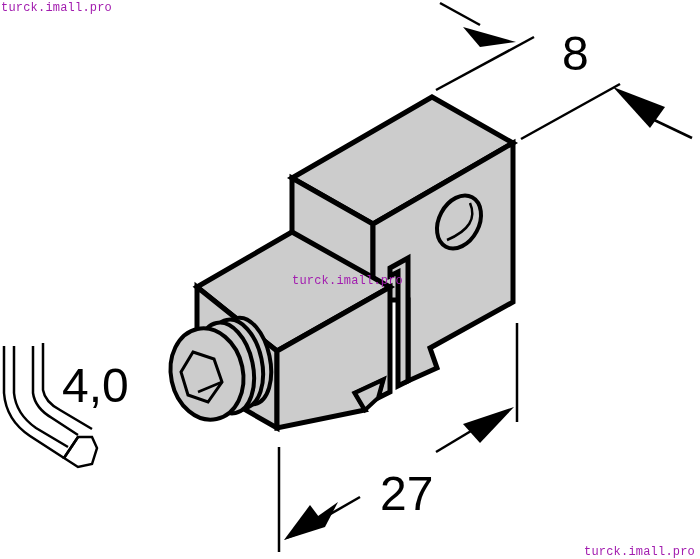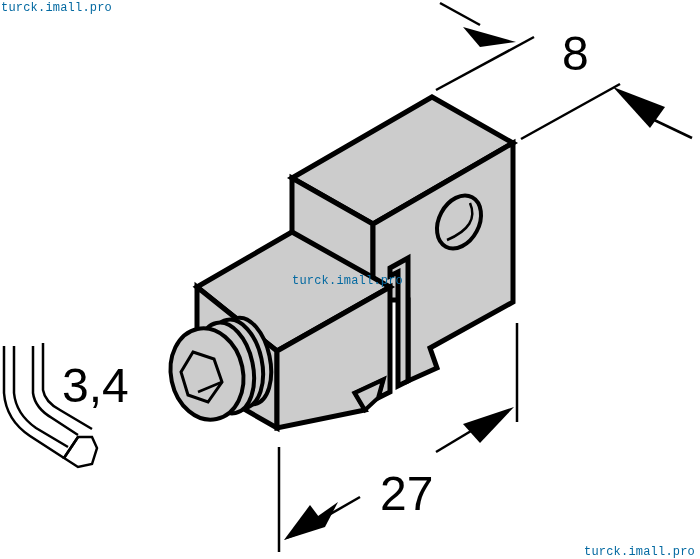--- a/index.html
+++ b/index.html
@@ -1,18 +1,18 @@
 <!DOCTYPE html>
 <html><head>
   <meta charset="utf-8">
   <style>
     html, body { margin: 0; padding: 0; background: #ffffff; }
     body { width: 700px; height: 559px; position: relative; overflow: hidden; font-family: "Liberation Sans", sans-serif; }
     #diagram { position: absolute; left: 0; top: 0; width: 700px; height: 559px; }
-    .watermark { position: absolute; font-family: "Liberation Mono", monospace; font-size: 12px; color: #0369a1; white-space: nowrap; letter-spacing: 0.2px; }
+    .watermark { position: absolute; font-family: "Liberation Mono", monospace; font-size: 12px; color: #a21caf; white-space: nowrap; letter-spacing: 0.2px; }
     .dim-label { position: absolute; font-family: "Liberation Sans", sans-serif; color: #000; line-height: 1; }
   </style>
 </head>
 <body>
 
 <svg id="diagram" viewBox="0 0 700 559" xmlns="http://www.w3.org/2000/svg">
   <g fill="#cccccc" stroke="#000" stroke-width="5" stroke-linejoin="miter">
 
     <polygon points="292,178 432,97 513,143 373,224"></polygon>
 
@@ -74,13 +74,13 @@
     <line x1="78" y1="437" x2="64" y2="458"></line>
   </g>
 </svg>
 
 <div class="watermark" style="left:1px; top:1px;">turck.imall.pro</div>
 <div class="watermark" style="left:292px; top:274px;">turck.imall.pro</div>
 <div class="watermark" style="left:584px; top:545px;">turck.imall.pro</div>
 
 <div class="dim-label" style="left:562px; top:30px; font-size:48px;">8</div>
 <div class="dim-label" style="left:380px; top:470px; font-size:48px;">27</div>
-<div class="dim-label" style="left:62px; top:362px; font-size:48px;">3,4</div>
+<div class="dim-label" style="left:62px; top:362px; font-size:48px;">4,0</div>
 
 </body></html>

